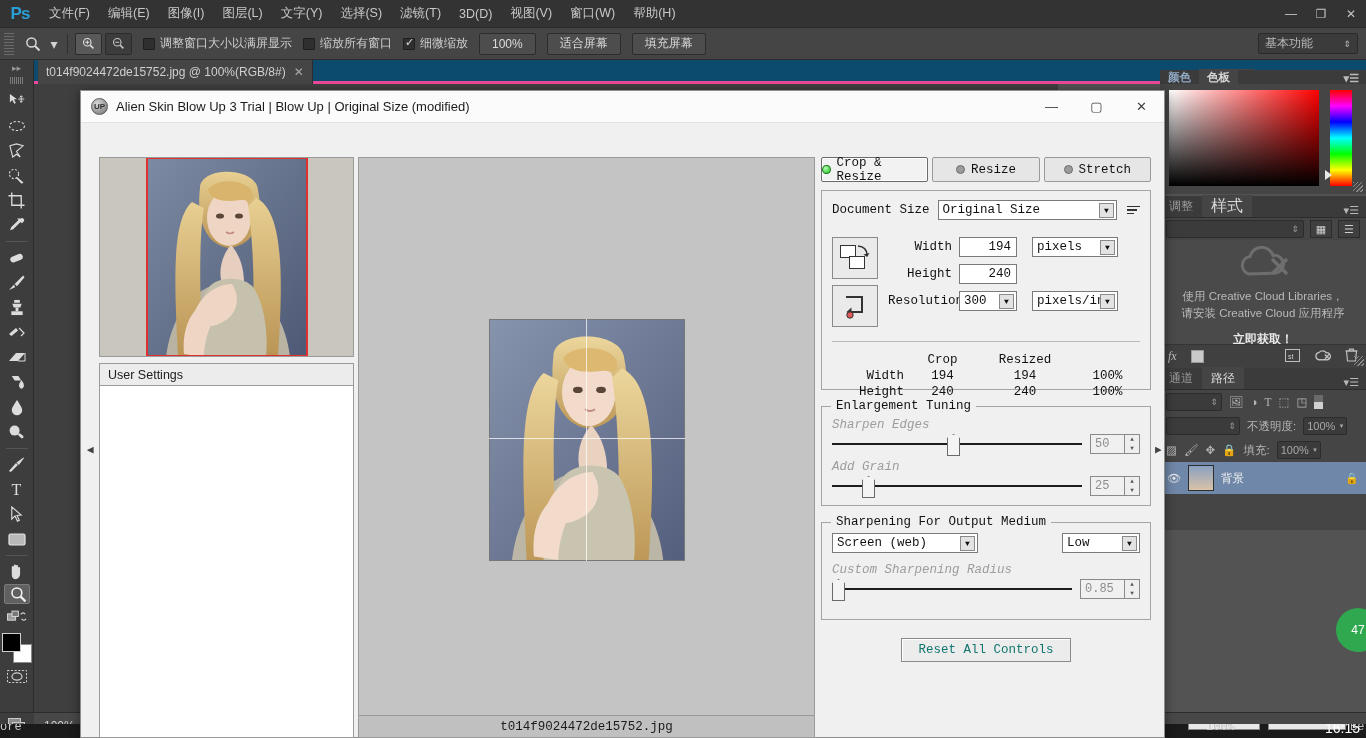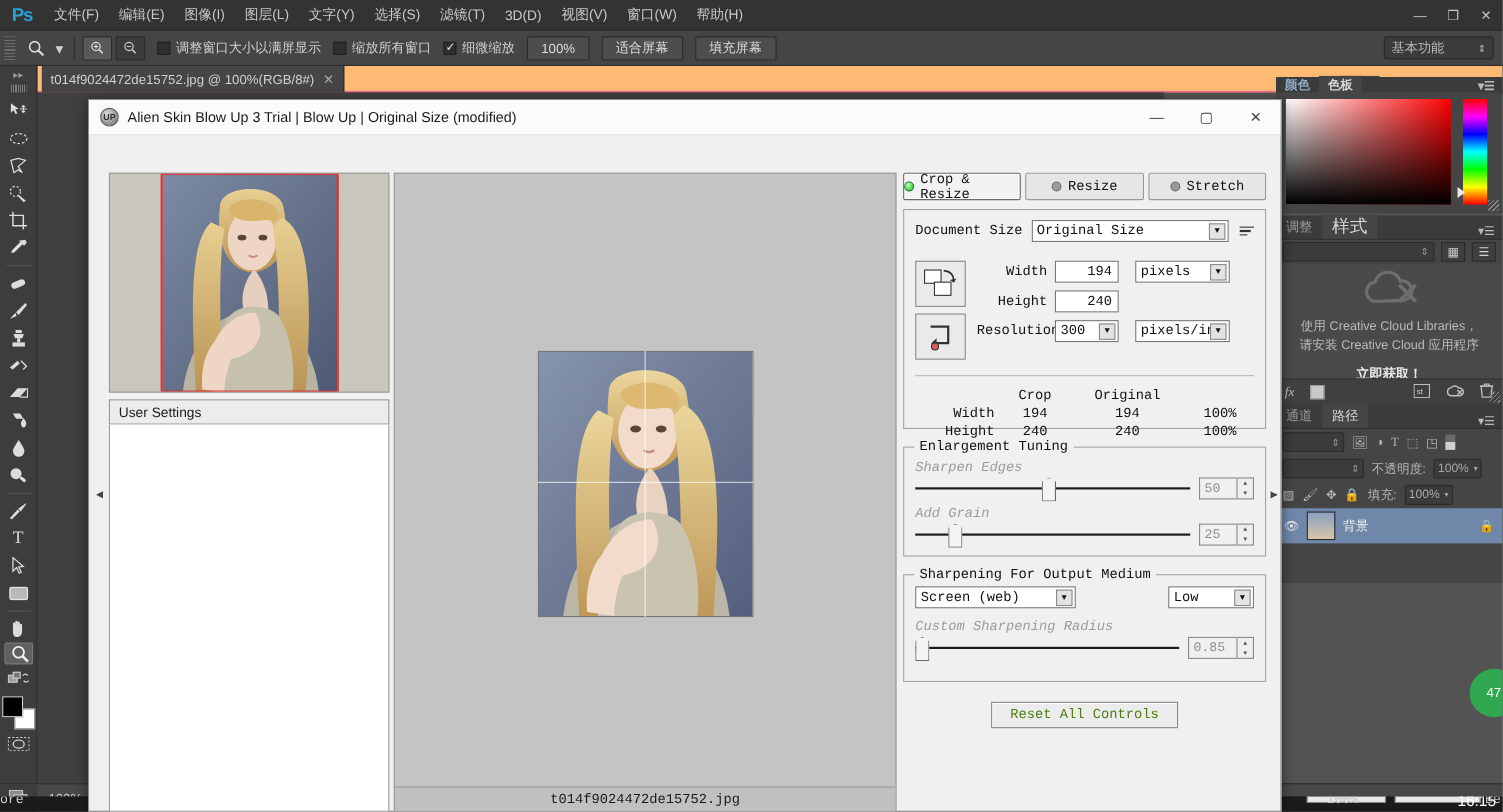--- a/index.html
+++ b/index.html
@@ -56,21 +56,21 @@
   .opt-bigbtn { height: 22px; padding: 0 12px; background: #4d4d4d;
      border: 1px solid #2c2c2c; border-radius: 2px; color: #dcdcdc;
      font-size: 12px; display: flex; align-items: center; margin-left: 8px; }
   .workspace-sel { position:absolute; right: 8px; top: 5px; width: 100px; height: 21px;
      background: #3b3b3b; border: 1px solid #2a2a2a; border-radius: 2px;
      color: #b9b9b9; font-size: 12px; display: flex; align-items: center;
      padding: 0 6px; justify-content: space-between; }
 
   
   .ps-tabbar { position: absolute; left: 0; top: 60px; width: 1366px; height: 24px;
-     background: #fdba74; border-bottom: 1px solid #ec4899; }
+     background: #0c4a6e; border-bottom: 3px solid #ec4899; }
   .doc-tab { position: absolute; left: 38px; top: 0; height: 24px;
      background: #454545; color: #cfcfcf; font-size: 12px;
      display: flex; align-items: center; padding: 0 8px; gap: 8px;
      border-right: 1px solid #2c2c2c; }
   .tab-close { color: #aaa; font-size: 12px; }
 
   
   .ps-toolbar { position: absolute; left: 0; top: 60px; width: 34px; height: 678px;
      background: #3d3d3d; border-right: 1px solid #2b2b2b;
      display: flex; flex-direction: column; align-items: center; padding-top: 2px; }
@@ -282,21 +282,21 @@
      display: flex; align-items: center; padding-left: 4px; }
   .spin-val.wide { width: 44px; }
   .spin-btns { width: 16px; height: 20px; border: 1px solid #8a8a8a; background: #eee;
      display: flex; flex-direction: column; align-items: center;
      justify-content: space-around; font-size: 6px; color: #555; }
 
   .sharp-row { display: flex; gap: 10px; padding: 10px 10px 4px; }
   .reset-wrap { display: flex; justify-content: center; margin-top: 18px; }
   .reset-btn { height: 24px; padding: 0 16px; background: #ececec;
      border: 1px solid #8a8a8a; box-shadow: inset 1px 1px 0 #fff;
-     font-size: 12.5px; color: #4d7c0f; display: flex; align-items: center; }
+     font-size: 12.5px; color: #0f766e; display: flex; align-items: center; }
 
   
   .bottom-strip { position: absolute; left: 0; top: 724px; width: 1366px; height: 14px;
      background: #1b1b1b; overflow: hidden; }
   .bs-item { position: absolute; top: -4px; color: #c3c3c3;
      font-family: "Liberation Mono", monospace; font-size: 12px; white-space: nowrap; }
   .bs-box { position: absolute; top: -12px; height: 18px; background: #e8e8e8;
      border: 1px solid #888; }
   .time-box { position: absolute; right: 6px; top: -4px; color: #fff; font-size: 14px;
      font-family: "Liberation Sans", sans-serif; }
@@ -854,21 +854,21 @@
           </div>
 
           <div class="hr-line"></div>
 
           <div class="summary">
             <table>
               <tbody>
                   <tr>
                 <th class="rl"></th>
                 <th>Crop</th>
-                <th>Original</th>
+                <th>Resized</th>
                 <th></th>
               </tr>
               <tr>
                 <td class="rl">Width</td>
                 <td>194</td>
                 <td>194</td>
                 <td>100%</td>
               </tr>
               <tr>
                 <td class="rl">Height</td>

